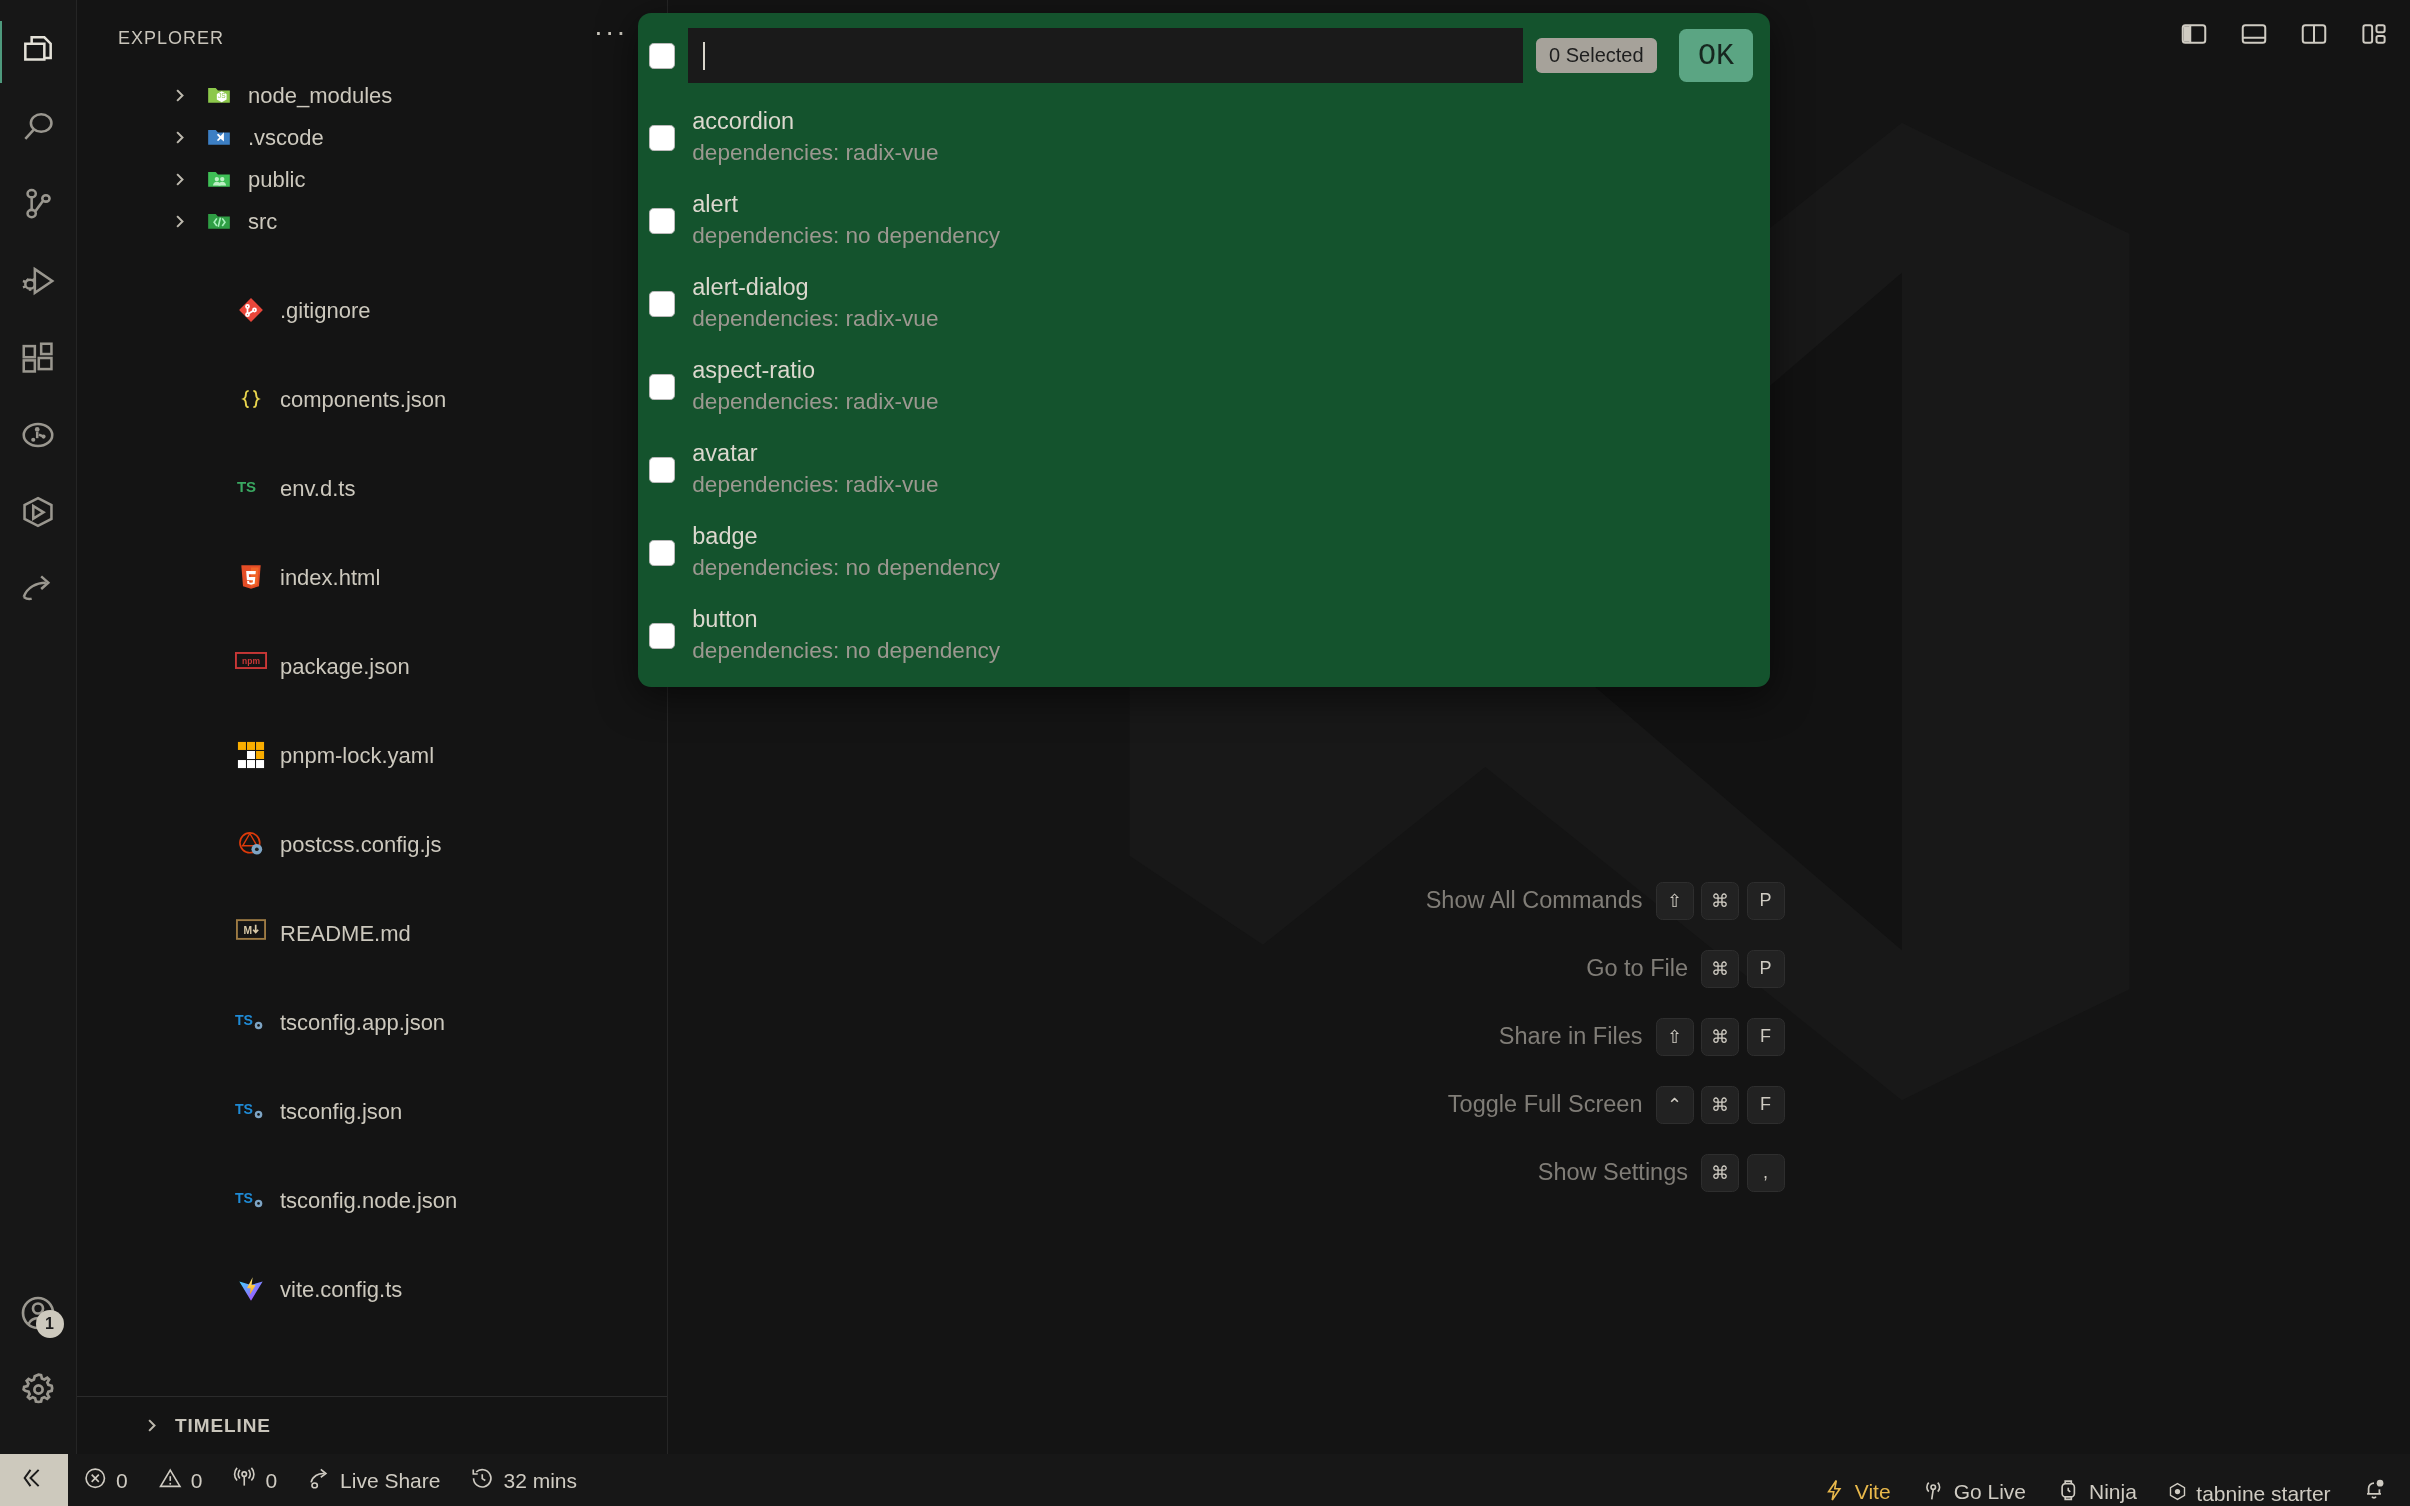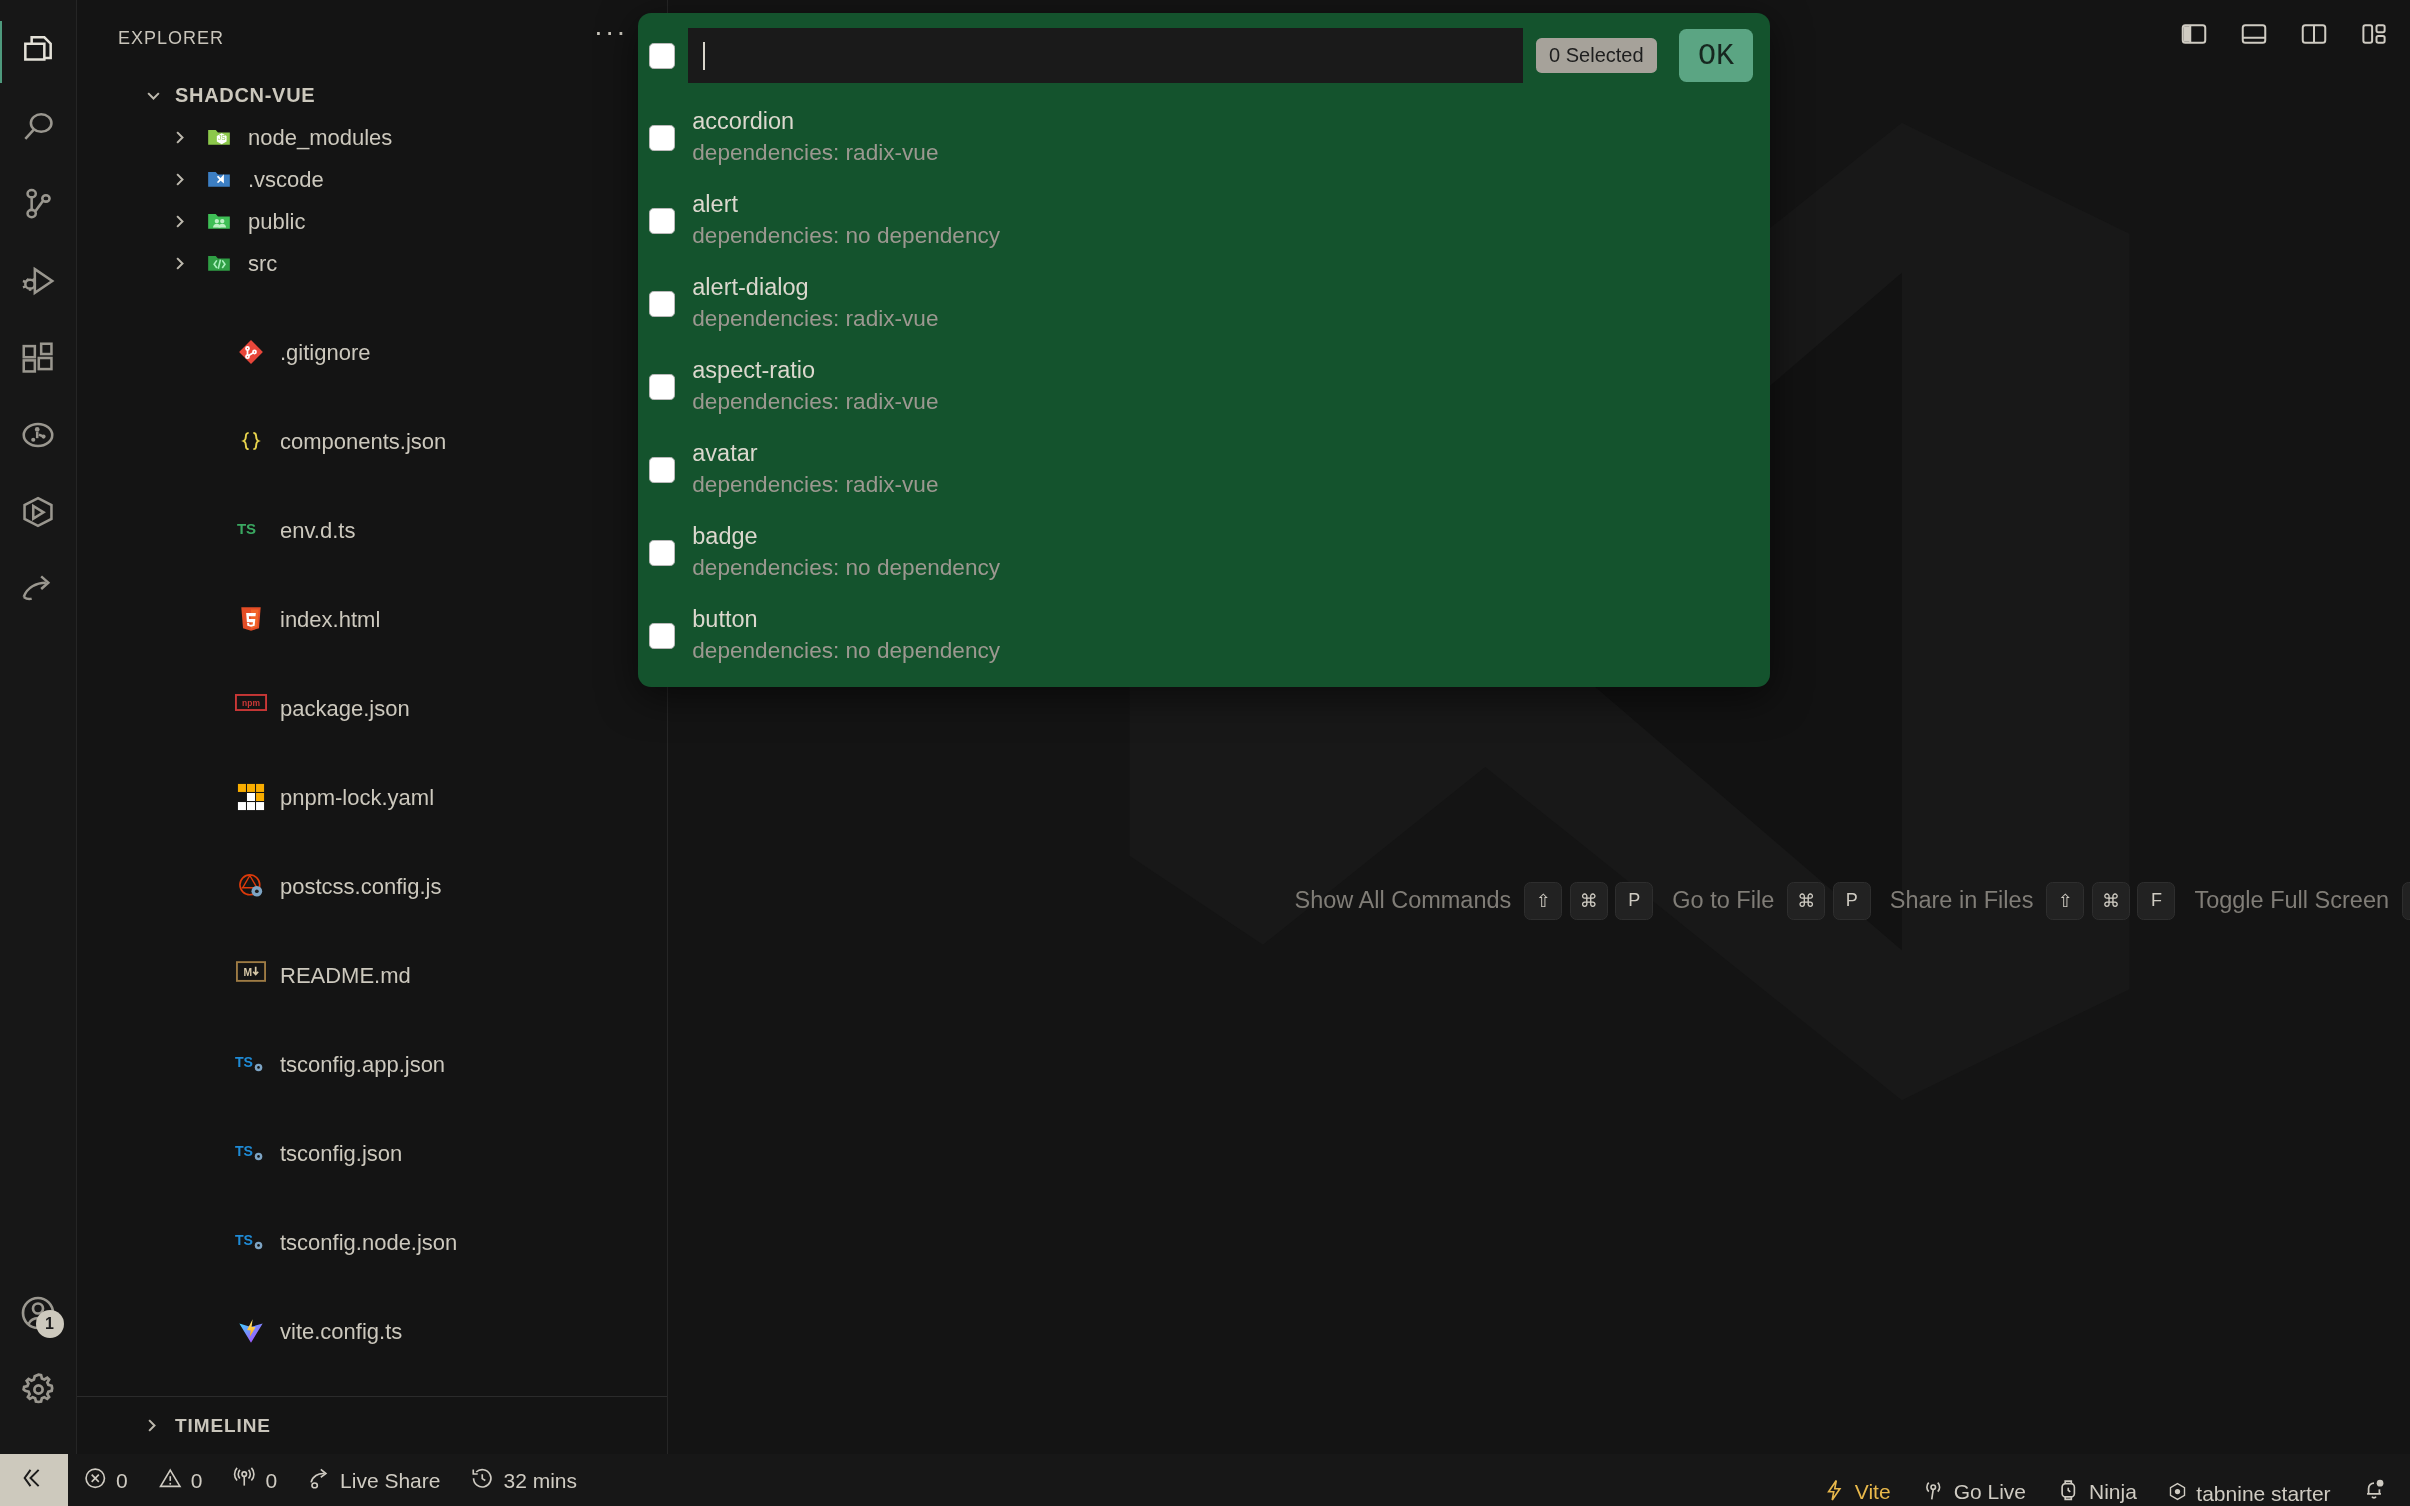--- a/index.html
+++ b/index.html
@@ -117,21 +117,21 @@
     position: absolute;
     left: 395px; top: 56px;
     width: 1111px; height: 1111px;
     opacity: 1;
     pointer-events: none;
   }
   .shortcuts {
     position: absolute;
     left: 50%; transform: translateX(-50%);
     top: 876px;
-    display: flex; flex-direction: row; gap: 19px;
+    display: flex; flex-direction: column; gap: 19px;
     width: 490px;
   }
   .sc-row {
     display: flex; align-items: center; justify-content: flex-end; gap: 13px;
     height: 49px;
   }
   .sc-label { font-size: 23.5px; color: #807d77; white-space: nowrap; }
   .sc-keys { display: flex; gap: 7.5px; }
   .sc-key {
     min-width: 38px; height: 38px;
@@ -363,28 +363,20 @@
     </div>
 
     <div class="side-bar">
       <div class="sb-header">
         <div class="sb-title">EXPLORER</div>
         <div class="sb-actions">···</div>
       </div>
 
       <div class="tree">
 
-        <div class="tree-row root">
-          <span class="twisty">
-            <svg width="19" height="19" viewBox="0 0 16 16">
-                <path d="M3.5 6 8 10.5 12.5 6"></path>
-              </svg>
-          </span>
-          <span>SHADCN-VUE</span>
-        </div>
 
         <div class="tree-row folder">
           <span class="twisty">
             <svg width="19" height="19" viewBox="0 0 16 16">
                 <path d="M6 3.5 10.5 8 6 12.5"></path>
               </svg>
           </span>
           <span class="ficon">
             <svg width="28" height="26" viewBox="0 0 24 24" style="font-size:23.5px">
                 <path d="M2 6.5h7l2 2.2h11V20H2z" fill="#8cc84b" stroke="none"></path>

